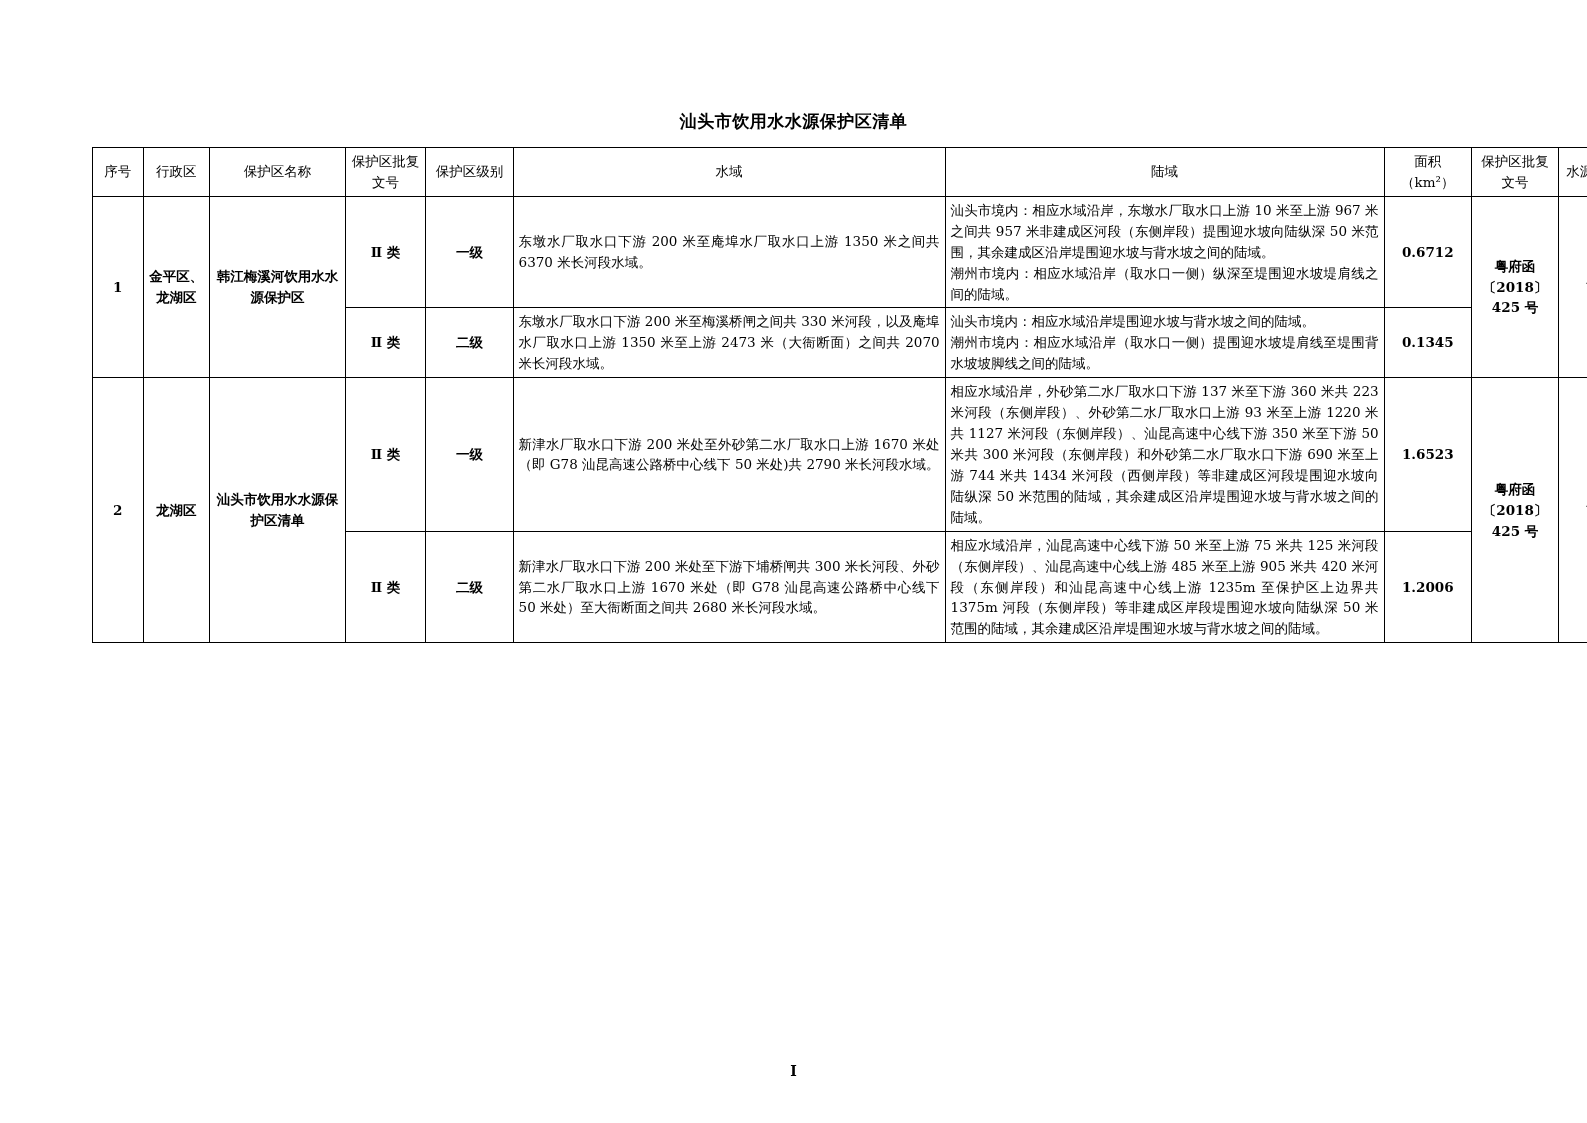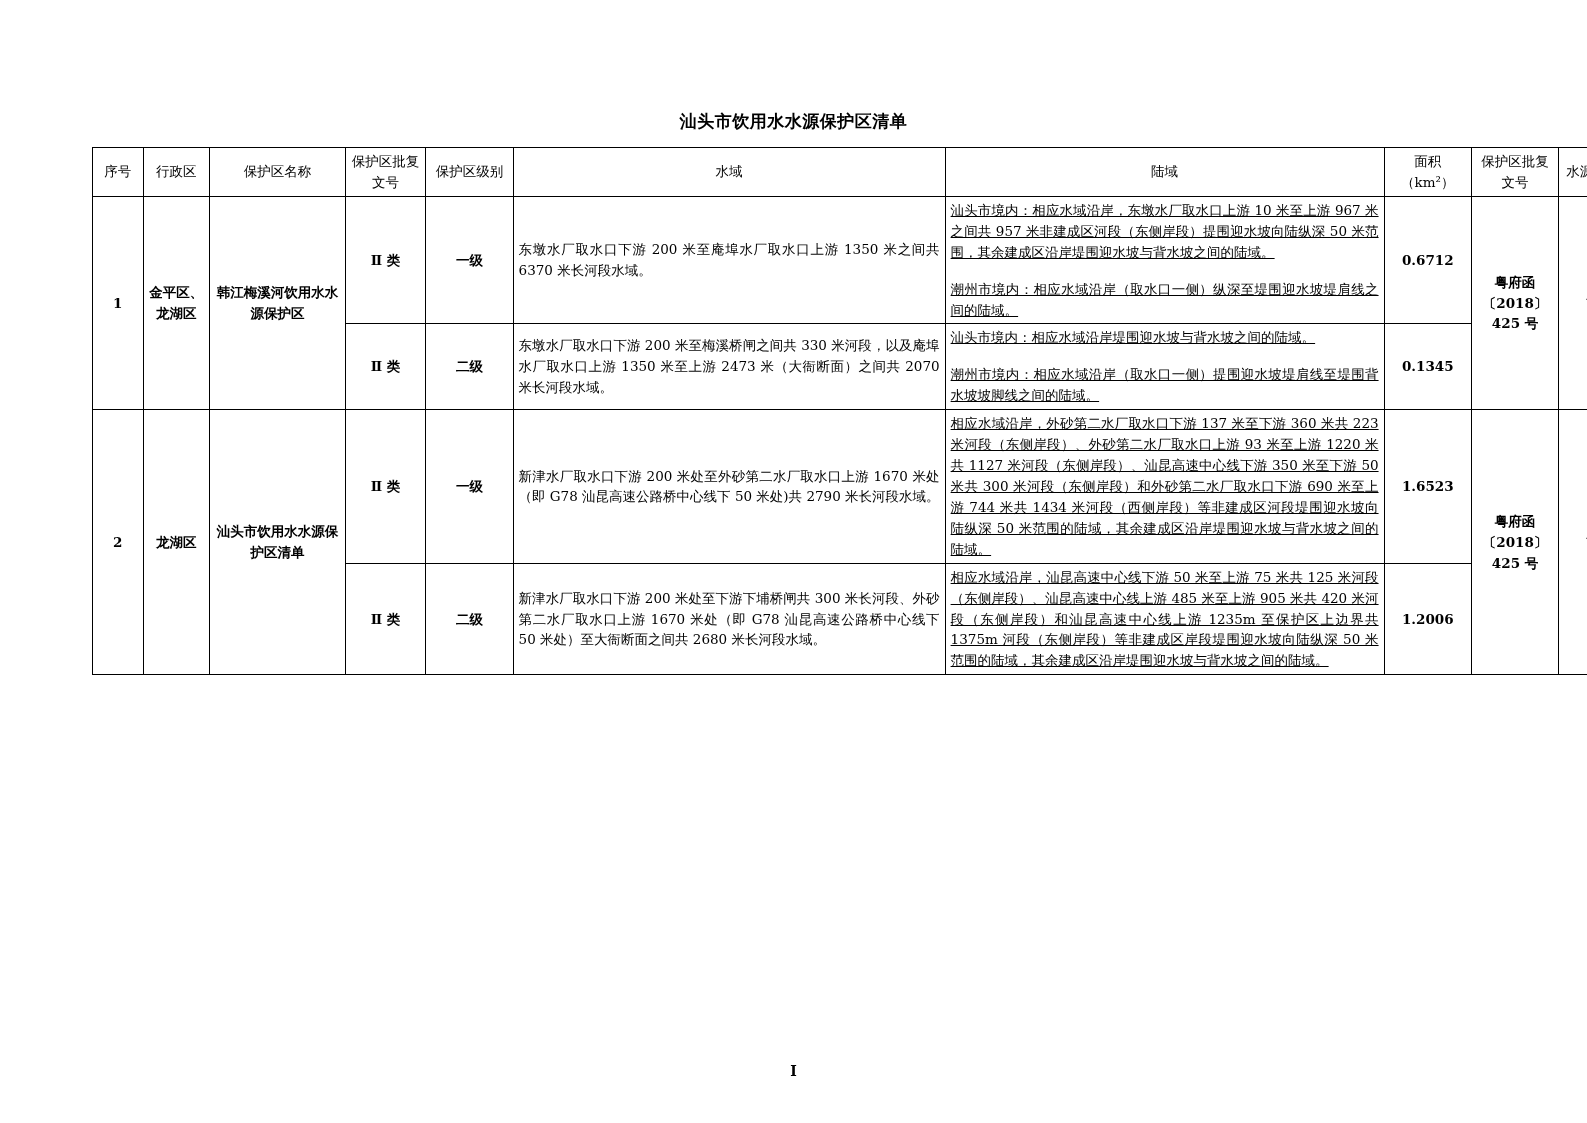--- a/index.html
+++ b/index.html
@@ -43,21 +43,21 @@
     font-family: "DejaVu Serif", "Liberation Serif", serif;
   }
   th {
     text-align: center;
     font-weight: normal;
     padding: 5px 2px;
     line-height: 1.35;
   }
   .c { text-align: center; font-weight: bold; }
   .just { text-align: justify; text-align-last: left; }
-  .vtop { vertical-align: top; text-decoration: underline; }
+  .vtop { vertical-align: top; }
 
   
   col.c-no      { width: 44px; }
   col.c-dist    { width: 58px; }
   col.c-name    { width: 118px; }
   col.c-goal    { width: 70px; }
   col.c-level   { width: 76px; }
   col.c-water   { width: 376px; }
   col.c-land    { width: 382px; }
   col.c-area    { width: 76px; }
@@ -67,21 +67,21 @@
     position: absolute;
     left: 0;
     right: 0;
     bottom: 44px;
     text-align: center;
     font-size: 14px;
     font-weight: bold;
     font-family: "DejaVu Serif", "Liberation Serif", serif;
   }
   .cell-para { margin: 0; }
-  .cell-para + .cell-para { margin-top: 16px; }
+  .cell-para + .cell-para { margin-top: 0; }
 </style>
 </head>
 <body>
 
 <div class="page">
 
   <div class="doc-title">汕头市饮用水水源保护区清单</div>
 
   <table class="main">
     <colgroup>

